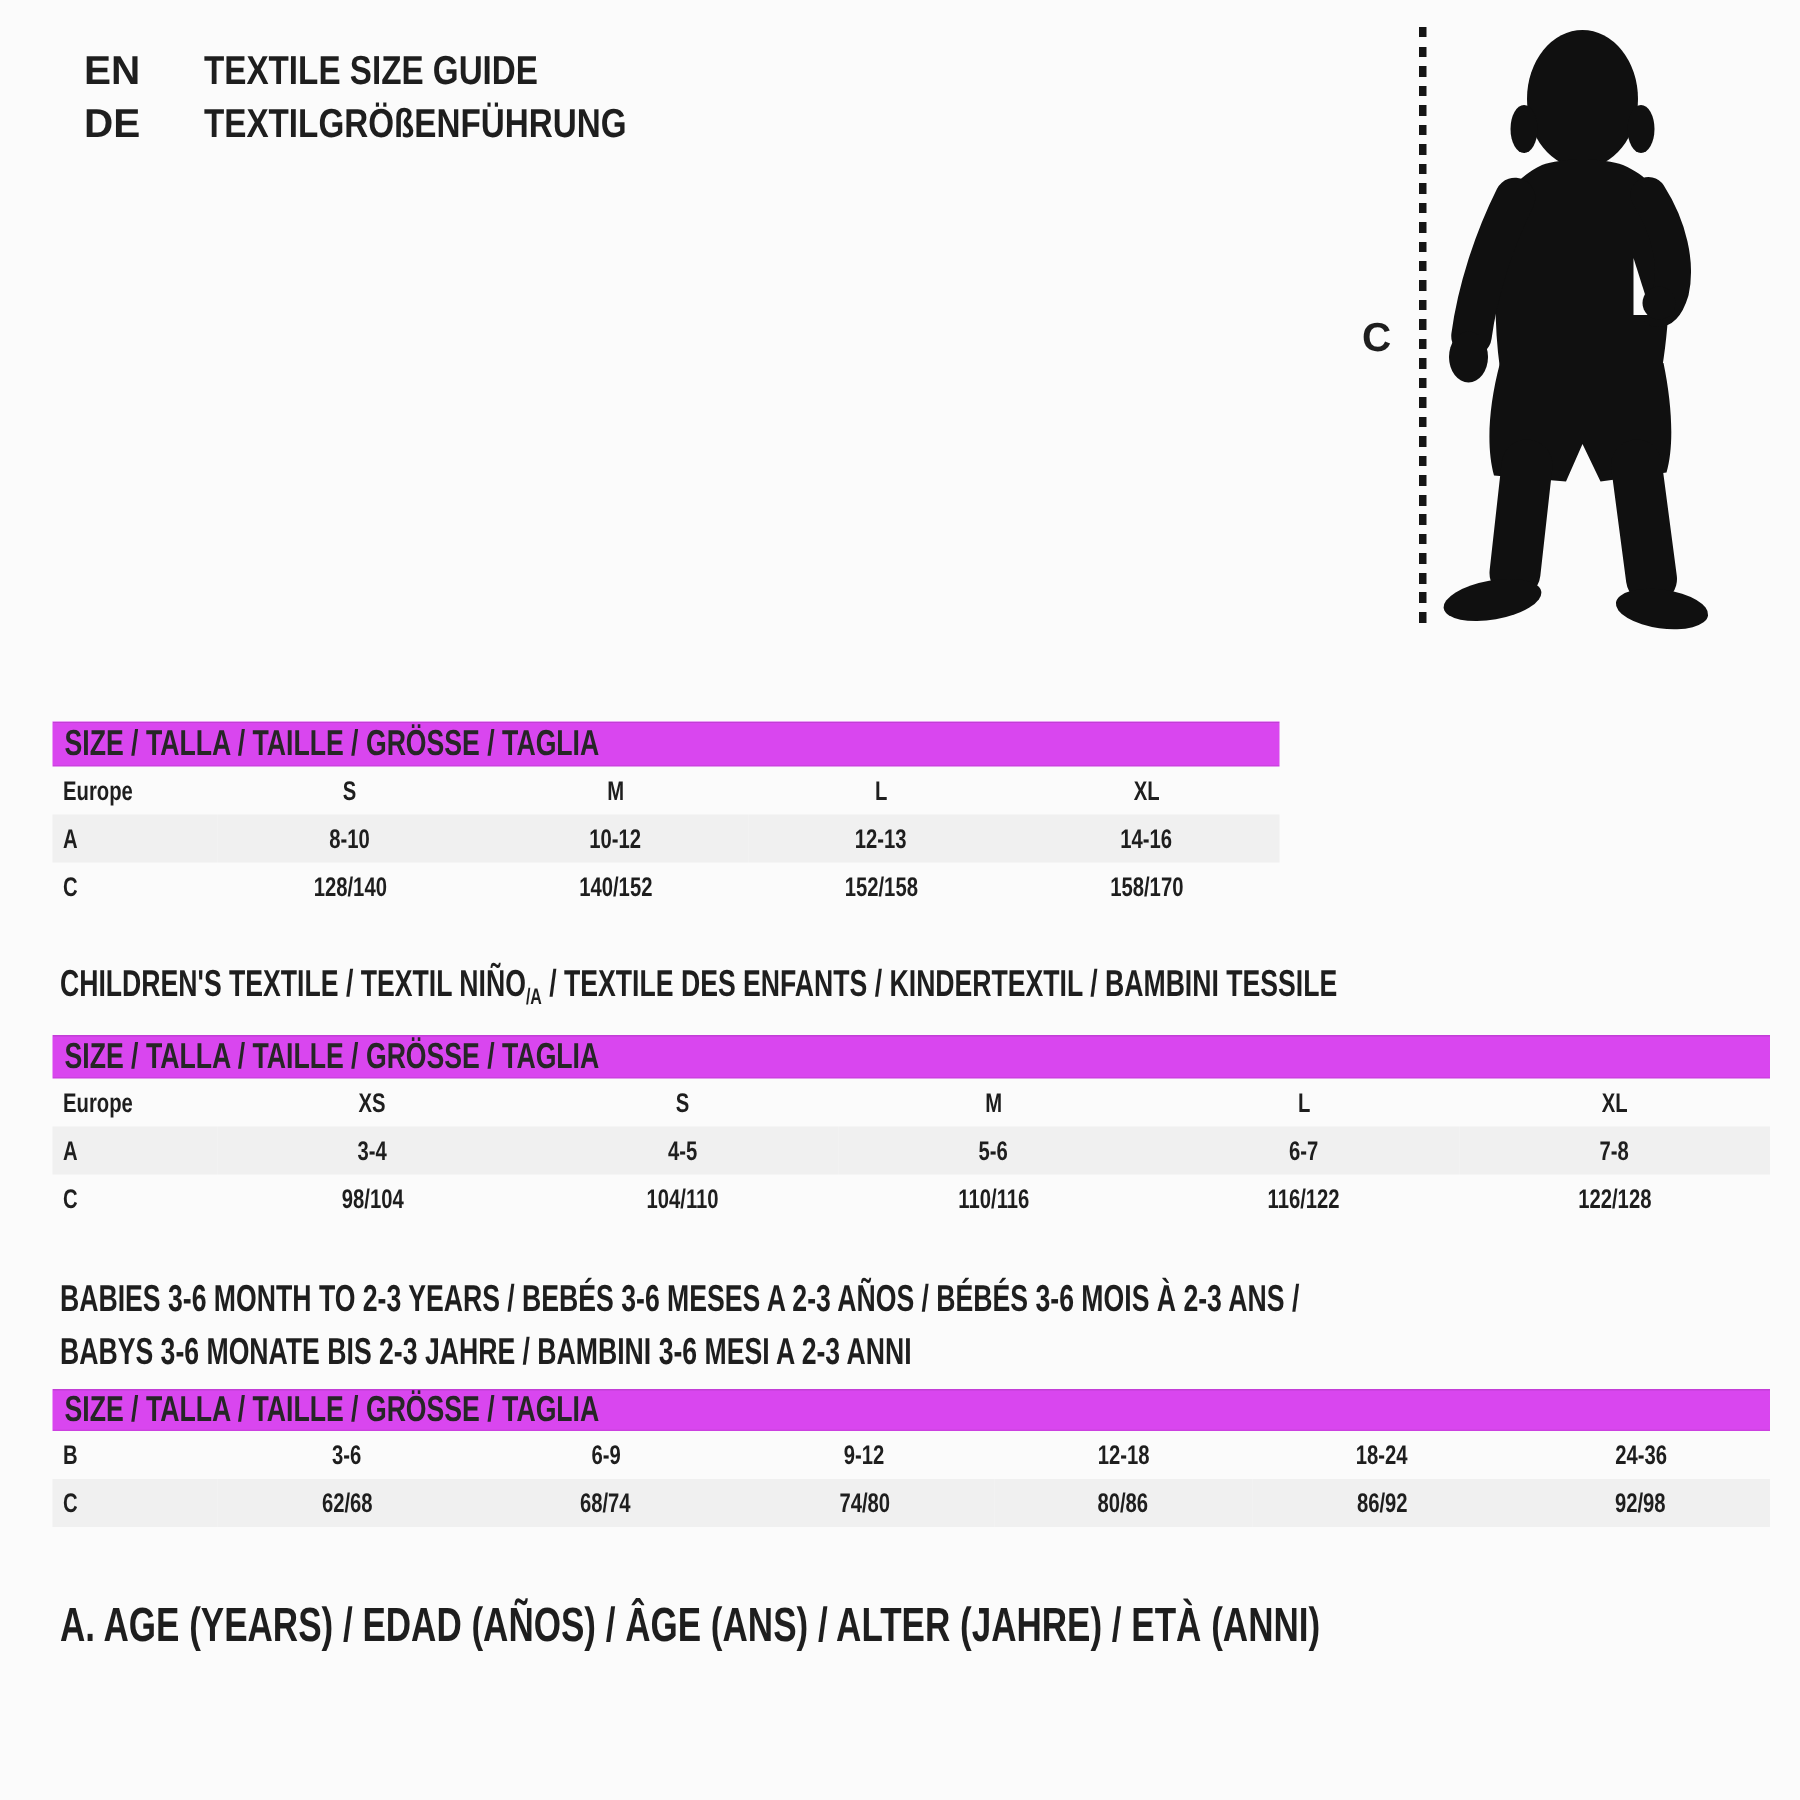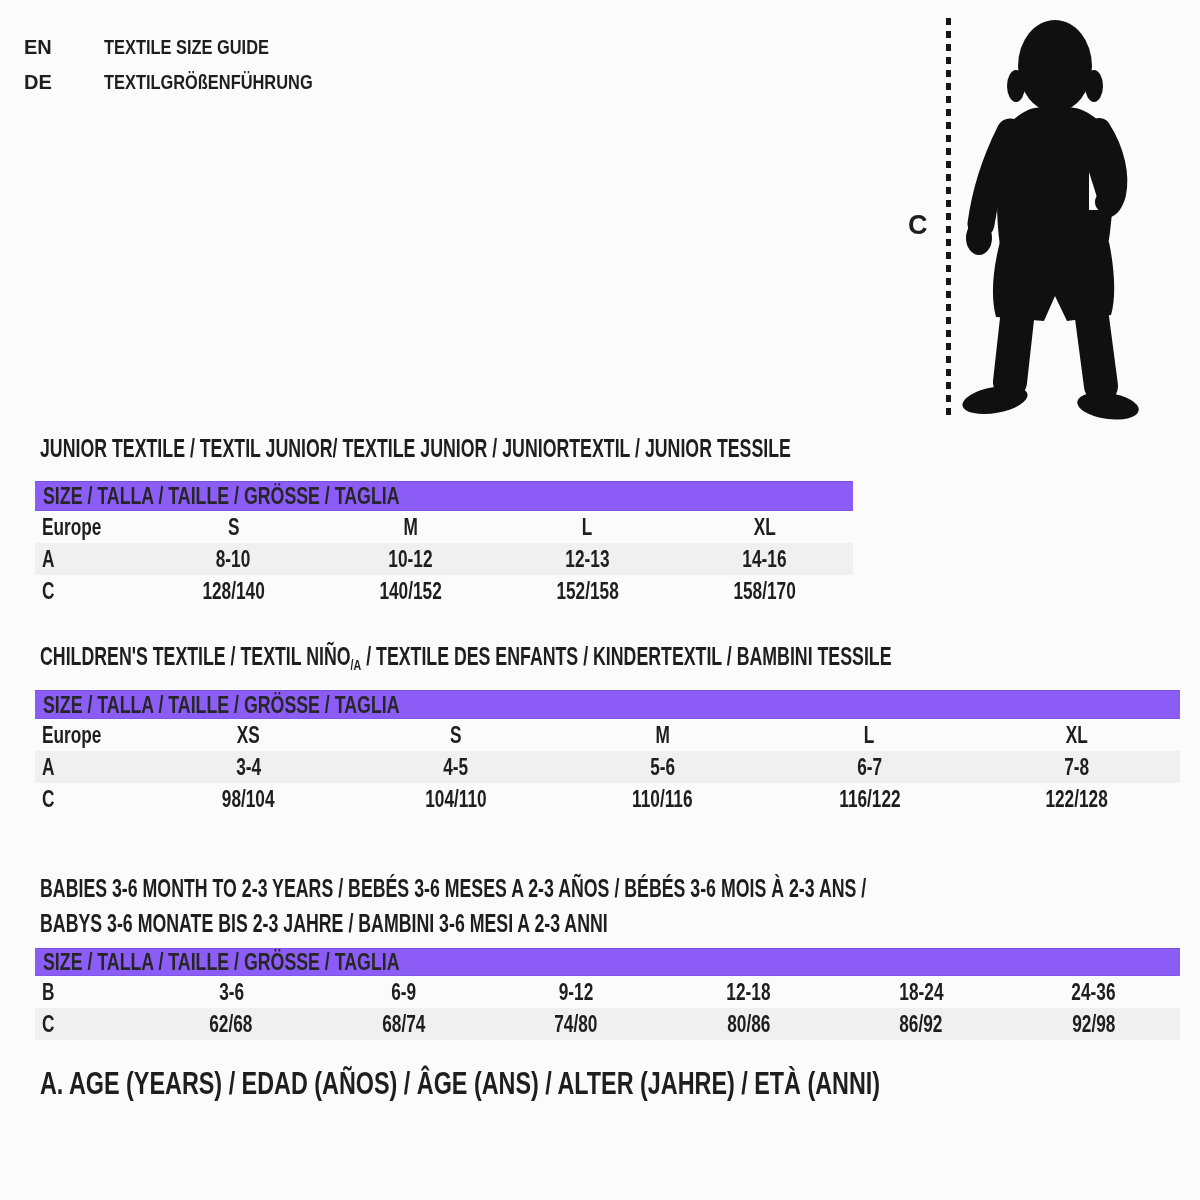--- a/index.html
+++ b/index.html
@@ -8,43 +8,43 @@
     background:#fbfbfb;color:#1e1e1e;
     font-family:"Liberation Sans","DejaVu Sans",sans-serif;
     font-weight:bold;
   }
   .abs{position:absolute;}
   
   .cx{display:inline-block;white-space:nowrap;transform:scaleX(var(--sx,.75));transform-origin:0 50%;}
   .cx.ctr{transform-origin:50% 50%;}
 
   
-  .lang-list{left:24px;top:30px;line-height:35px;font-size:20px;}
+  .lang-list{left:56px;top:30px;line-height:35px;font-size:27px;}
   .lang-row{display:flex;}
   .lang-code{width:80px;}
   .lang-title{--sx:.82;}
 
   
   .measure-label{left:908px;top:210px;font-size:27px;}
   .measure-line{
     left:946px;top:18px;width:5px;height:402px;
     background:repeating-linear-gradient(to bottom,#151515 0 7px,transparent 7px 13px);
   }
 
   
   .section-title{font-size:25px;line-height:30px;--sx:.71;}
   .size-bar{
     position:absolute;left:0;display:flex;align-items:center;
-    background:#8b5cf6;width:100%;padding-left:8px;box-sizing:border-box;
+    background:#d946ef;width:100%;padding-left:8px;box-sizing:border-box;
     font-size:24px;color:#262626;
     box-shadow:inset 0 1px 0 rgba(0,0,0,.10), inset 0 -1px 0 rgba(0,0,0,.06);
   }
   .size-bar .cx{--sx:.74;}
   table.size-table{position:absolute;left:0;border-collapse:collapse;table-layout:fixed;width:100%;}
-  table.size-table td{height:32px;padding:0;text-align:center;font-size:23px;font-weight:bold;vertical-align:middle;}
+  table.size-table td{height:32px;padding:0;text-align:center;font-size:18px;font-weight:bold;vertical-align:middle;}
   table.size-table td.lbl{text-align:left;padding-left:7px;}
   table.size-table tr.stripe{background:#f0f0f0;}
   td .cx{--sx:.75;}
 
   .title-sub{font-size:15px;position:relative;top:5px;}
 
   
   .footnotes{left:40px;top:1066px;font-size:32px;line-height:35px;}
   .footnotes .cx{--sx:.73;}
 </style>
@@ -86,23 +86,20 @@
 
     <path d="M60,296 L52,368" stroke="#101010" stroke-width="34" stroke-linecap="round" fill="none"></path>
     <path d="M133,296 L143,372" stroke="#101010" stroke-width="34" stroke-linecap="round" fill="none"></path>
 
     <ellipse cx="37" cy="386" rx="33" ry="13" transform="rotate(-10 37 386)"></ellipse>
     <ellipse cx="150" cy="392" rx="31" ry="13" transform="rotate(8 150 392)"></ellipse>
   </g>
 </svg>
 
 <section class="abs" style="left:35px;top:433px;width:818px;height:178px;">
-  <h2 class="section-title abs" style="left:5px;top:0;margin:0;">
-    <span class="cx">JUNIOR TEXTILE / TEXTIL JUNIOR/ TEXTILE JUNIOR / JUNIORTEXTIL / JUNIOR TESSILE</span>
-  </h2>
   <div class="size-bar" style="top:48px;height:30px;">
     <span class="cx">SIZE / TALLA / TAILLE / GRÖSSE / TAGLIA</span>
   </div>
   <table class="size-table" style="top:78px;">
     <colgroup>
         <col style="width:110px">
         <col>
         <col>
         <col>
         <col>
@@ -171,21 +168,21 @@
       <td><span class="cx ctr">98/104</span></td>
       <td><span class="cx ctr">104/110</span></td>
       <td><span class="cx ctr">110/116</span></td>
       <td><span class="cx ctr">116/122</span></td>
       <td><span class="cx ctr">122/128</span></td>
     </tr>
   </tbody>
     </table>
 </section>
 
-<section class="abs" style="left:35px;top:849px;width:1145px;height:172px;margin-top:22px;">
+<section class="abs" style="left:35px;top:849px;width:1145px;height:172px;">
   <h2 class="section-title abs" style="left:5px;top:0;margin:0;line-height:35px;">
     <span class="cx">BABIES 3-6 MONTH TO 2-3 YEARS / BEBÉS 3-6 MESES A 2-3 AÑOS / BÉBÉS 3-6 MOIS À 2-3 ANS /</span><br>
     <span class="cx">BABYS 3-6 MONATE BIS 2-3 JAHRE / BAMBINI 3-6 MESI A 2-3 ANNI</span>
   </h2>
   <div class="size-bar" style="top:77px;height:28px;">
     <span class="cx">SIZE / TALLA / TAILLE / GRÖSSE / TAGLIA</span>
   </div>
   <table class="size-table" style="top:105px;">
     <colgroup>
         <col style="width:110px">

